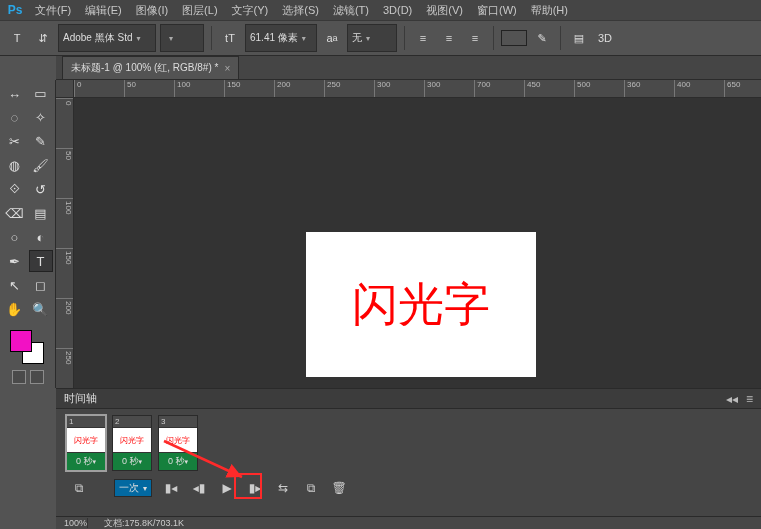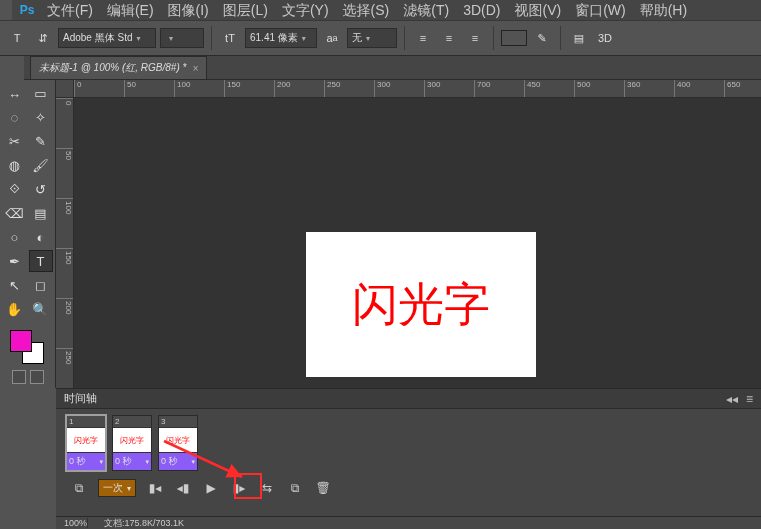--- a/index.html
+++ b/index.html
@@ -12,31 +12,30 @@
     color: #d8d8d8;
     overflow: hidden;
     position: relative;
   }
   .menubar {
     height: 20px;
     background: #454545;
     display: flex;
     align-items: center;
     padding-left: 2px;
-    margin-left: 12px;
   }
   .logo {
     width: 26px; height: 20px;
     display: flex; align-items: center; justify-content: center;
     color: #2aa7e8; font-weight: bold; font-size: 12px;
   }
   .menu-item {
     padding: 0 7px;
     color: #c8c8c8;
-    font-size: 14px;
+    font-size: 11px;
     line-height: 20px;
     cursor: default;
   }
 
   .options-bar {
     height: 36px;
     background: #535353;
     border-top: 1px solid #383838;
     border-bottom: 1px solid #2b2b2b;
     display: flex;
@@ -45,41 +44,40 @@
     gap: 4px;
   }
   .opt-icon {
     width: 22px; height: 22px;
     display: flex; align-items: center; justify-content: center;
     color: #ddd;
   }
   .opt-sel {
     background: #3f3f3f;
     border: 1px solid #2c2c2c;
-    height: 20px;
+    height: 28px;
     color: #ddd;
     font-size: 10px;
     padding: 0 4px;
     display: flex; align-items: center;
     gap: 4px;
     text-align: center;
   }
   .opt-sel .caret { font-size: 8px; color: #aaa; }
   .opt-div { width: 1px; height: 24px; background: #3a3a3a; margin: 0 3px; }
   .swatch { width: 26px; height: 16px; border: 1px solid #222; }
 
   .tabstrip {
-    margin-left: 24px;
+    margin-left: 56px;
     height: 24px;
     background: #454545;
     border-bottom: 1px solid #2b2b2b;
     display: flex;
     align-items: flex-end;
     padding-left: 6px;
-    font-style: italic;
   }
   .doc-tab {
     background: #535353;
     padding: 4px 8px;
     font-size: 10px;
     color: #ddd;
     border: 1px solid #2b2b2b;
     border-bottom: none;
     display: flex; gap: 6px; align-items: center;
   }
@@ -180,35 +178,35 @@
   }
   .frame .num { font-size: 8px; color: #ccc; padding: 1px 2px; background: #4b4b4b; border-bottom:1px solid #333; }
   .frame .thumb {
     width: 100%; height: 24px;
     background: #fff;
     display: flex; align-items: center; justify-content: center;
   }
   .frame .thumb span { color: red; font-size: 8px; font-family: "SimHei"; }
   .frame .delay {
     font-size: 9px; color: #ddd; padding: 2px 2px;
-    display: flex; justify-content: space-between; align-items: center;
-    background: #8b5cf6; border-top: 1px solid #333;
+    display: flex; justify-content: center; align-items: center;
+    background: #15803d; border-top: 1px solid #333;
   }
   .frame.sel { outline: 2px solid #9f9f9f; outline-offset: -1px; }
 
   .tl-controls {
     display: flex; align-items: center; gap: 10px;
     padding: 8px 10px 4px 14px;
     position: relative;
   }
   .tlc { width: 18px; height: 18px; display:flex;align-items:center;justify-content:center; color:#ccc; font-size:12px; }
   .loop-field {
-    background:#a16207; border:1px solid #2a2a2a;
+    background:#0369a1; border:1px solid #2a2a2a;
     padding: 1px 4px; font-size:10px; color:#ddd;
-    display:flex; align-items:center; gap:4px;
+    display:flex; align-items:center; gap:4px;margin-left:16px;
   }
   .dup-hl {
     position: absolute;
     border: 2px solid #ff2a2a;
     pointer-events: none;
   }
   .red-arrow {
     position: absolute;
     pointer-events: none;
   }

